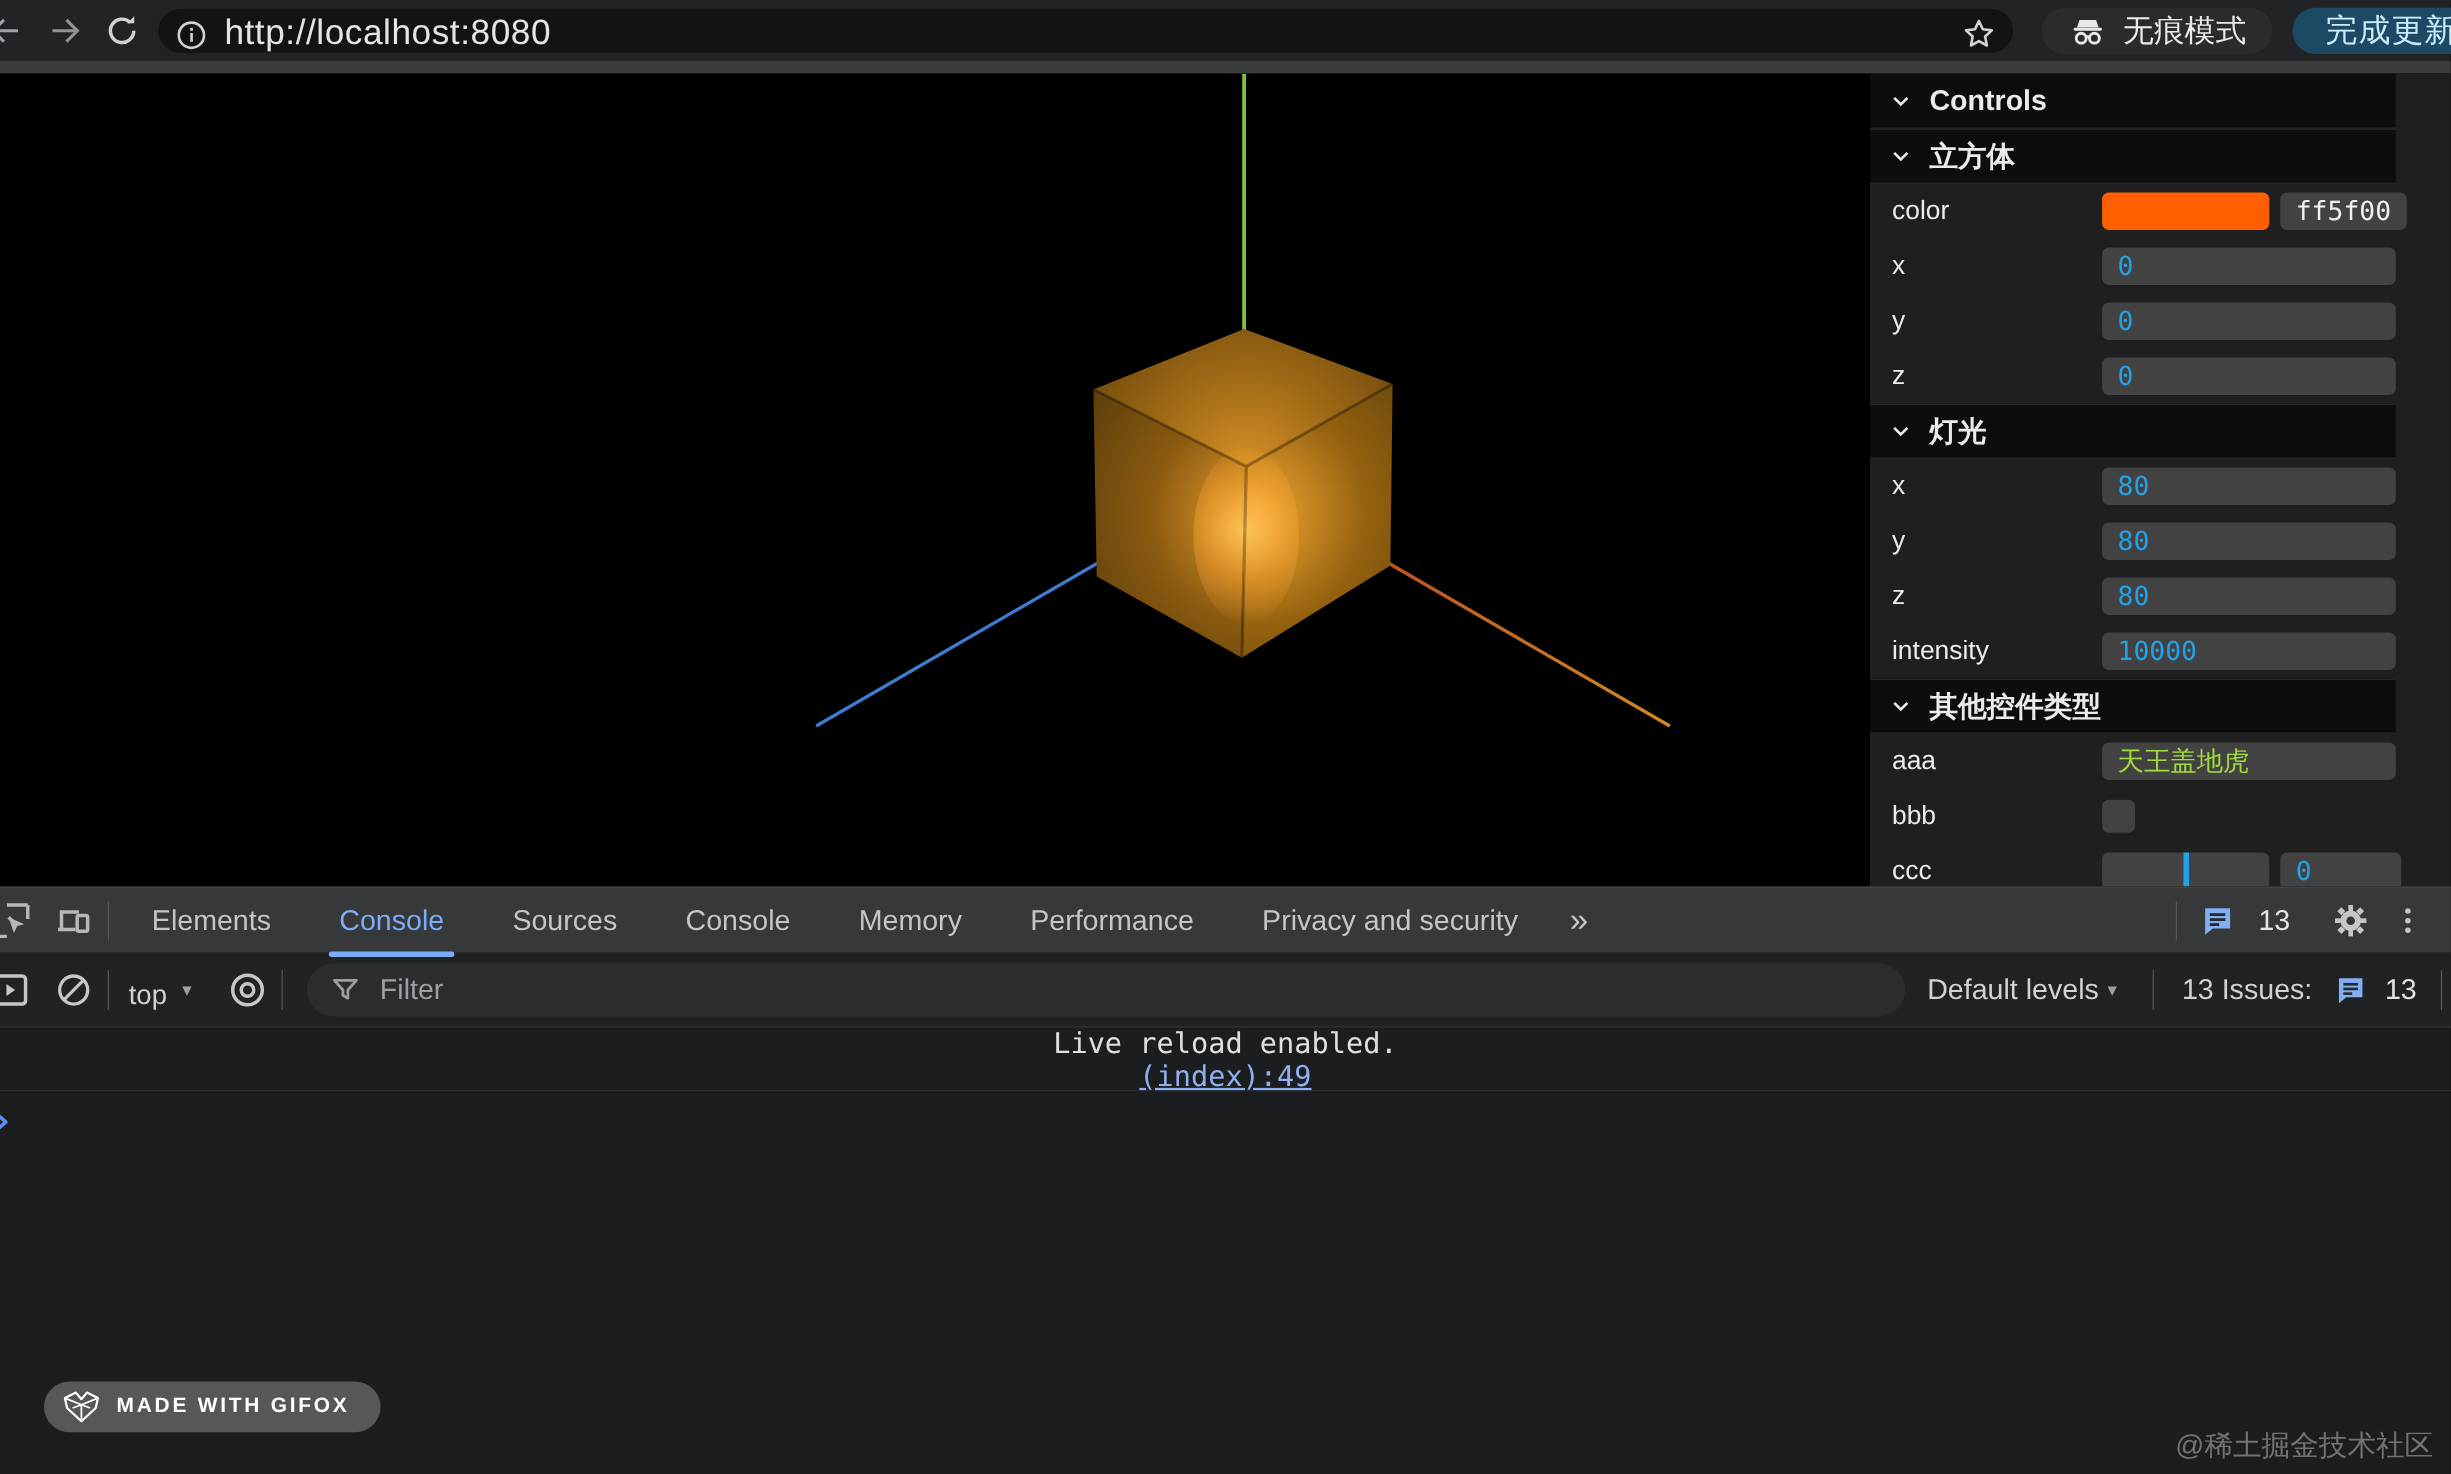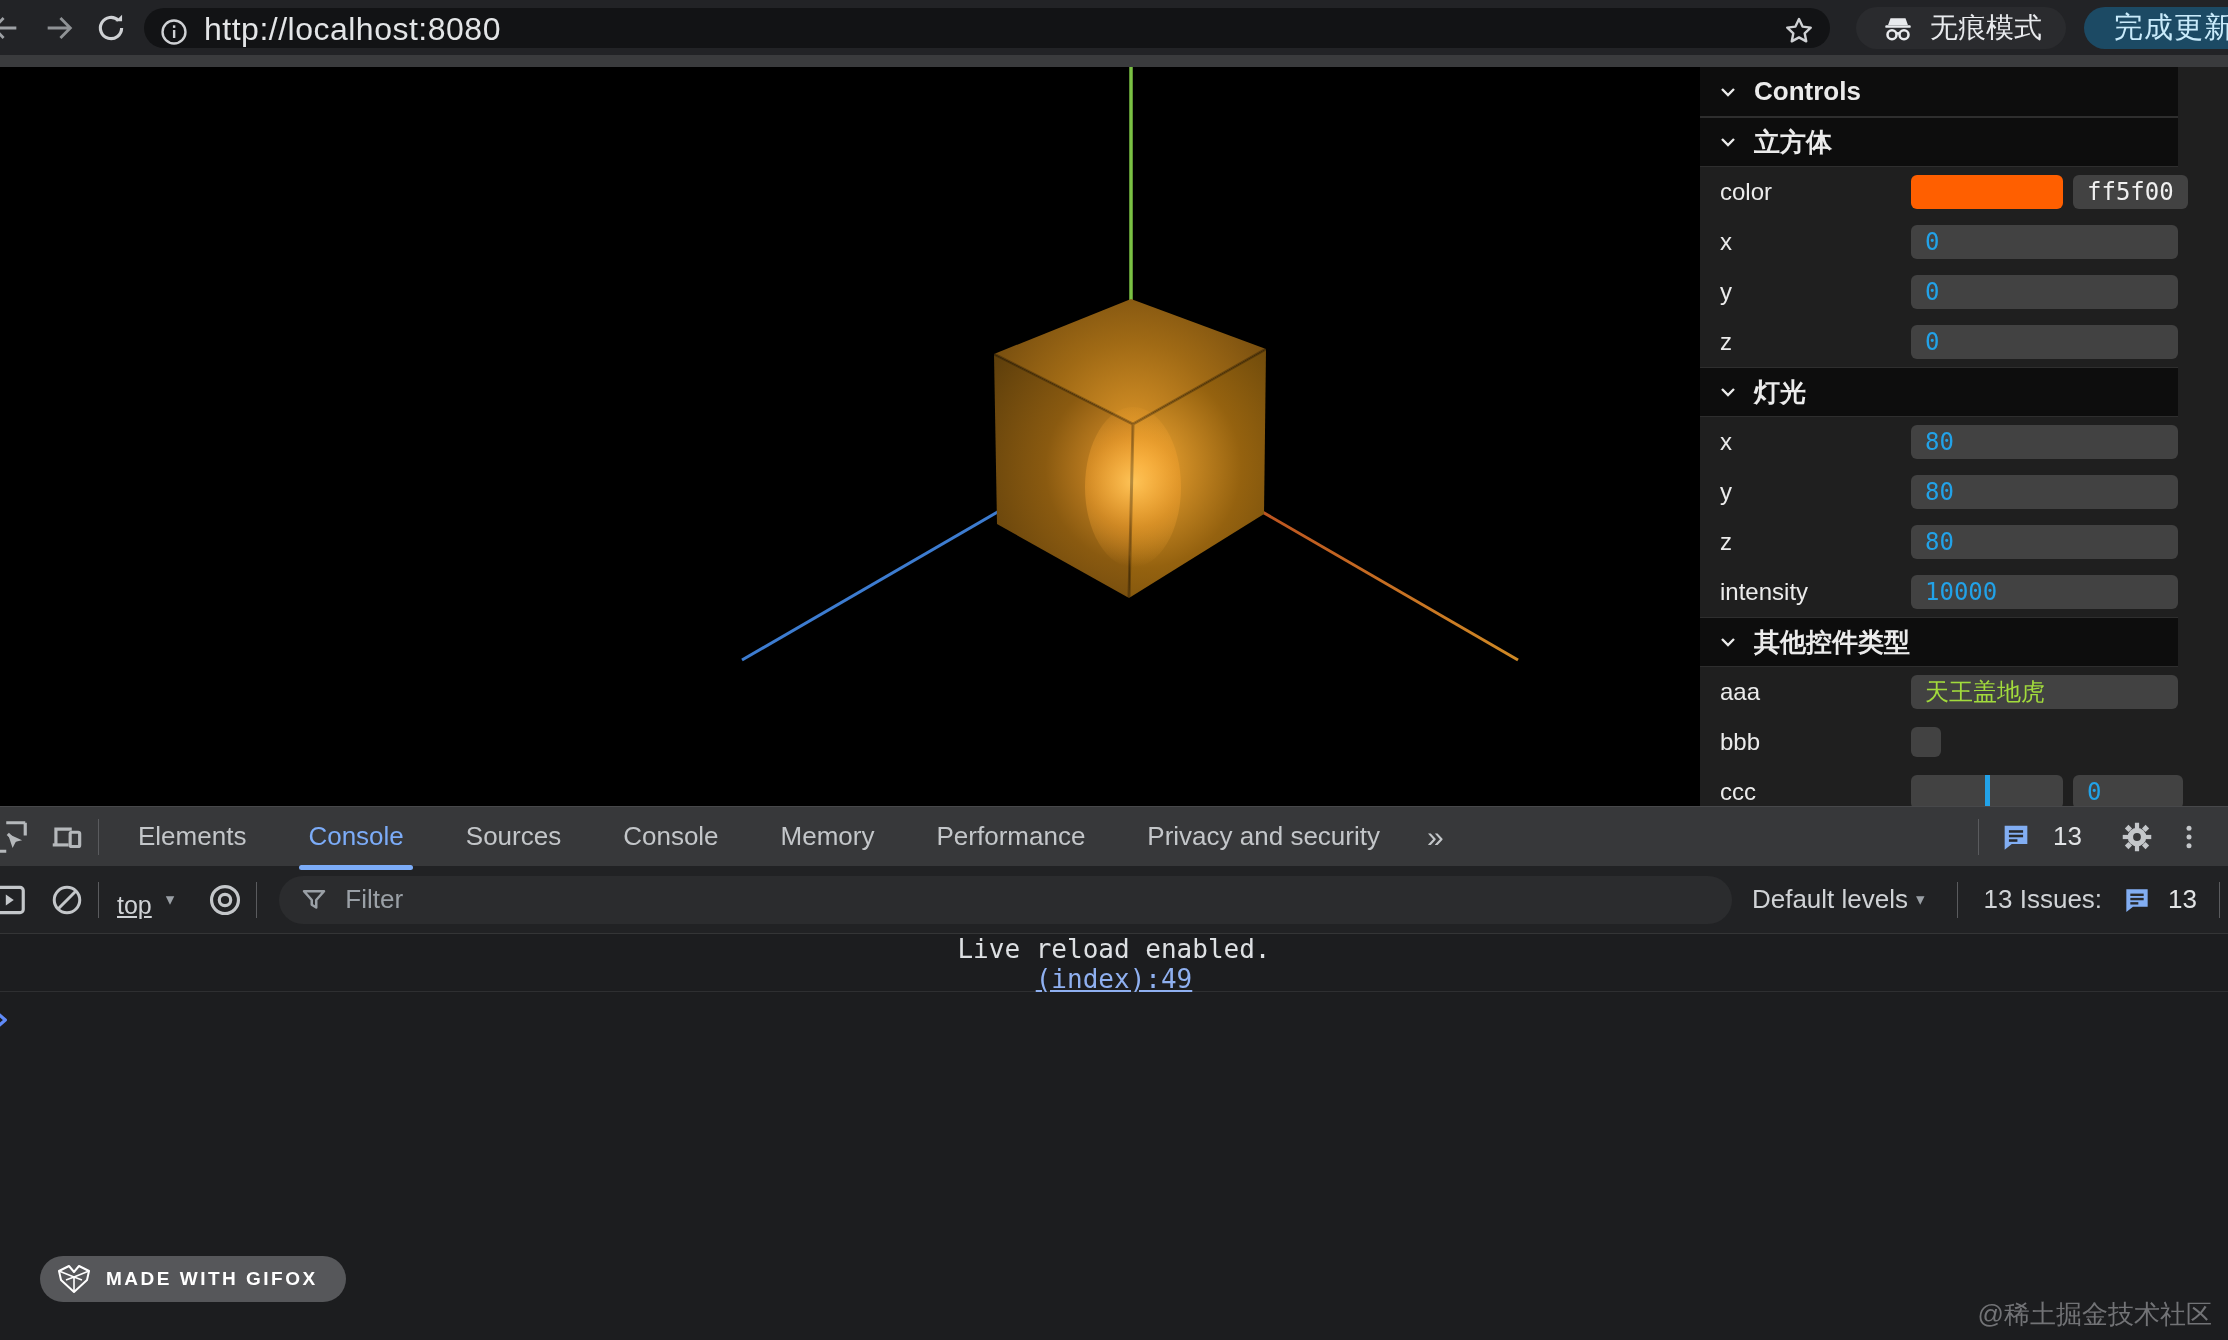--- a/index.html
+++ b/index.html
@@ -57,21 +57,21 @@
          color:#c3c6c9; position:relative; flex:none; }
   .tab.active { color:#7cacf8; }
   .tab.active .underline { position:absolute; left:22px; right:22px; bottom:2px; height:5px;
          border-radius:3px; background:#7cacf8; }
   .dt-right { margin-left:auto; display:flex; align-items:center; gap:6px; padding-right:16px; }
   .more-tabs { font-size:30px; color:#c3c6c9; padding:0 16px; }
   .count { font-size:26px; color:#e2e4e6; margin-left:8px; }
 
   .dt-filter { height:68px; background:#212224; border-bottom:1px solid #343536;
                display:flex; align-items:center; }
-  .ctx { font-size:25px; color:#d0d3d6; margin:12px 6px 0 10px;text-decoration:underline; }
+  .ctx { font-size:25px; color:#d0d3d6; margin:12px 6px 0 10px; }
   .caret { font-size:17px; color:#9aa0a6; margin-left:8px; }
   .filter-pill { flex:1; height:48px; margin:0 20px 0 14px; background:#2b2c2e; border-radius:24px;
                  display:flex; align-items:center; padding:0 20px; gap:16px; }
   .placeholder { font-size:26px; color:#9aa0a6; }
   .lvl { font-size:26px; color:#d0d3d6; }
   .issues-lab { font-size:26px; color:#d0d3d6; margin-right:12px; }
 
   .console-row { height:58px; display:flex; align-items:center; padding:0 28px;
                  border-bottom:1px solid #2e2f31; font-family:"DejaVu Sans Mono", monospace;flex-direction:column; }
   .console-msg { font-size:26px; color:#dde0e3; flex:1; }

